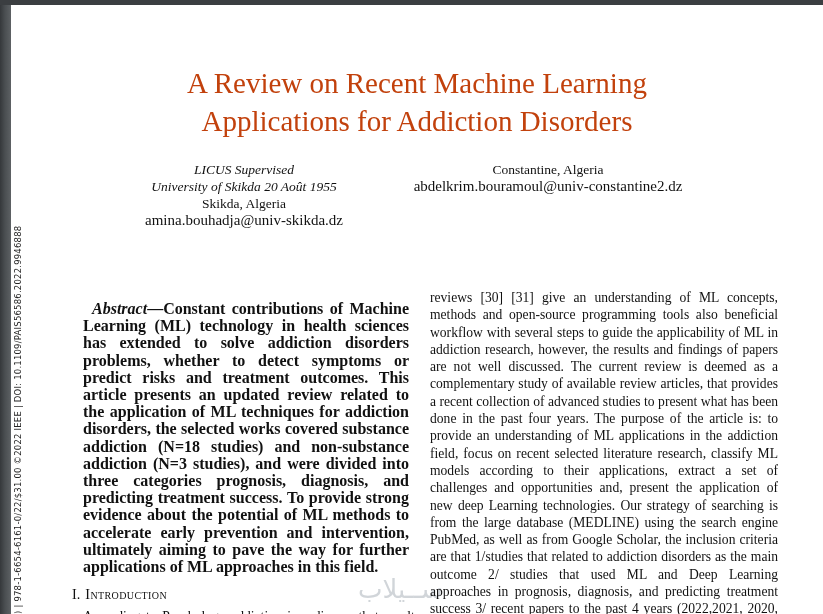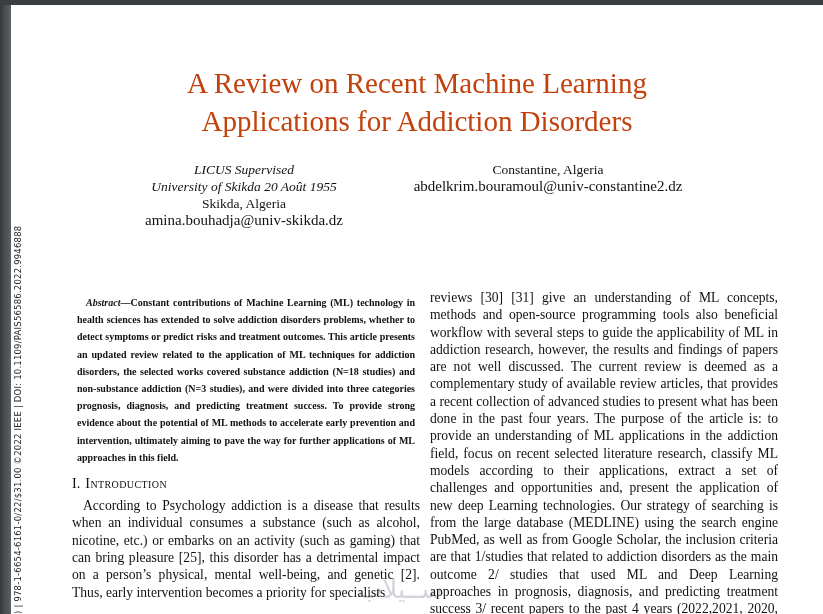--- a/index.html
+++ b/index.html
@@ -30,21 +30,21 @@
   .a-name{font-size:15px;margin-bottom:2px;}
   .a-name sup{font-size:9px;vertical-align:super;margin-right:4px;}
   .italic{font-style:italic;}
   .a-email{font-size:15px;}
   .watermark{position:absolute;left:358px;top:574px;z-index:1;
     font-family:"DejaVu Sans", sans-serif;font-size:26px;
     color:var(--watermark-color,#c6cbd0);opacity:.8;filter:blur(.4px);}
   .columns{position:absolute;top:289px;left:72px;width:706px;height:325px;
     display:flex;gap:10px;overflow:hidden;z-index:2;}
   .col{width:348px;text-align:justify;}
-  .abstract,.keywords{font-weight:bold;font-size:10px;line-height:17.2px;margin:5px;}
+  .abstract,.keywords{font-weight:bold;font-size:16px;line-height:17.2px;margin:11px;}
   .abstract{text-indent:9px;}
   .abs-label{font-style:italic;}
   .section-heading{font-weight:normal;font-size:14.2px;
     margin:9px 0 5px;line-height:17px;}
   .section-heading .sc{font-variant:small-caps;letter-spacing:.4px;margin-left:5px;}
   .body-par{font-size:13.6px;line-height:17.3px;margin:0;}
   .indent{text-indent:11px;}
 </style>
 </head>
 <body>

